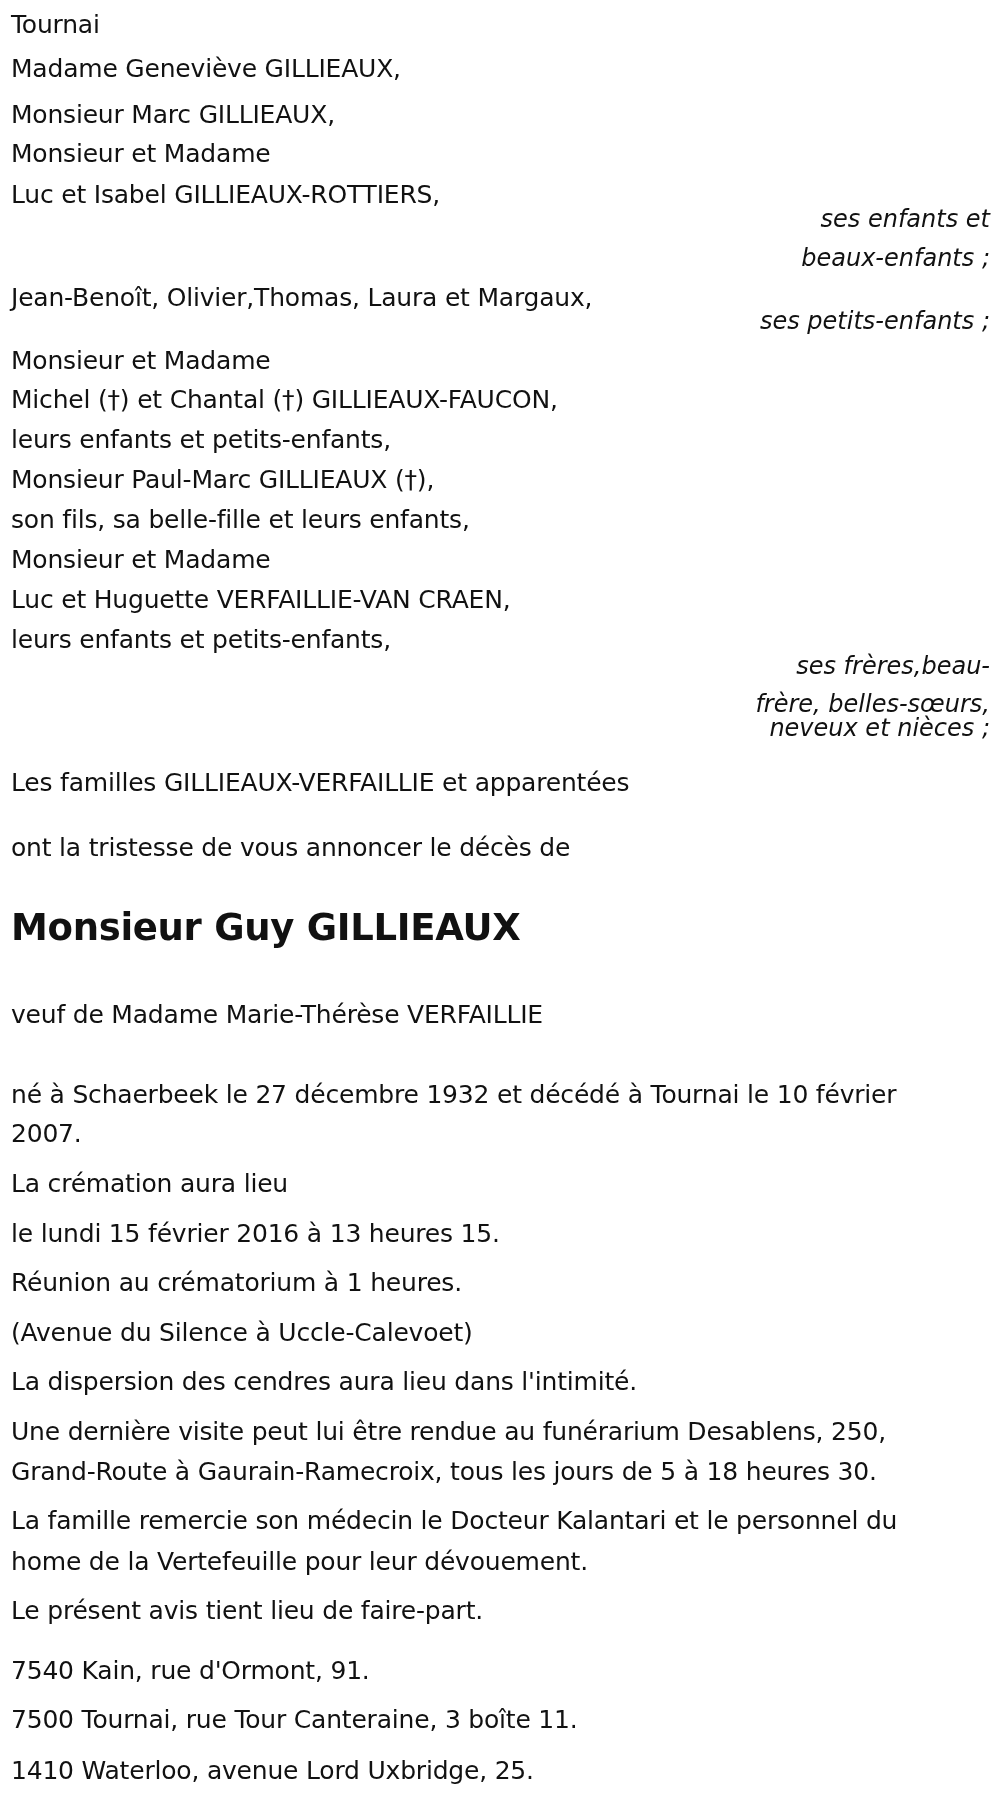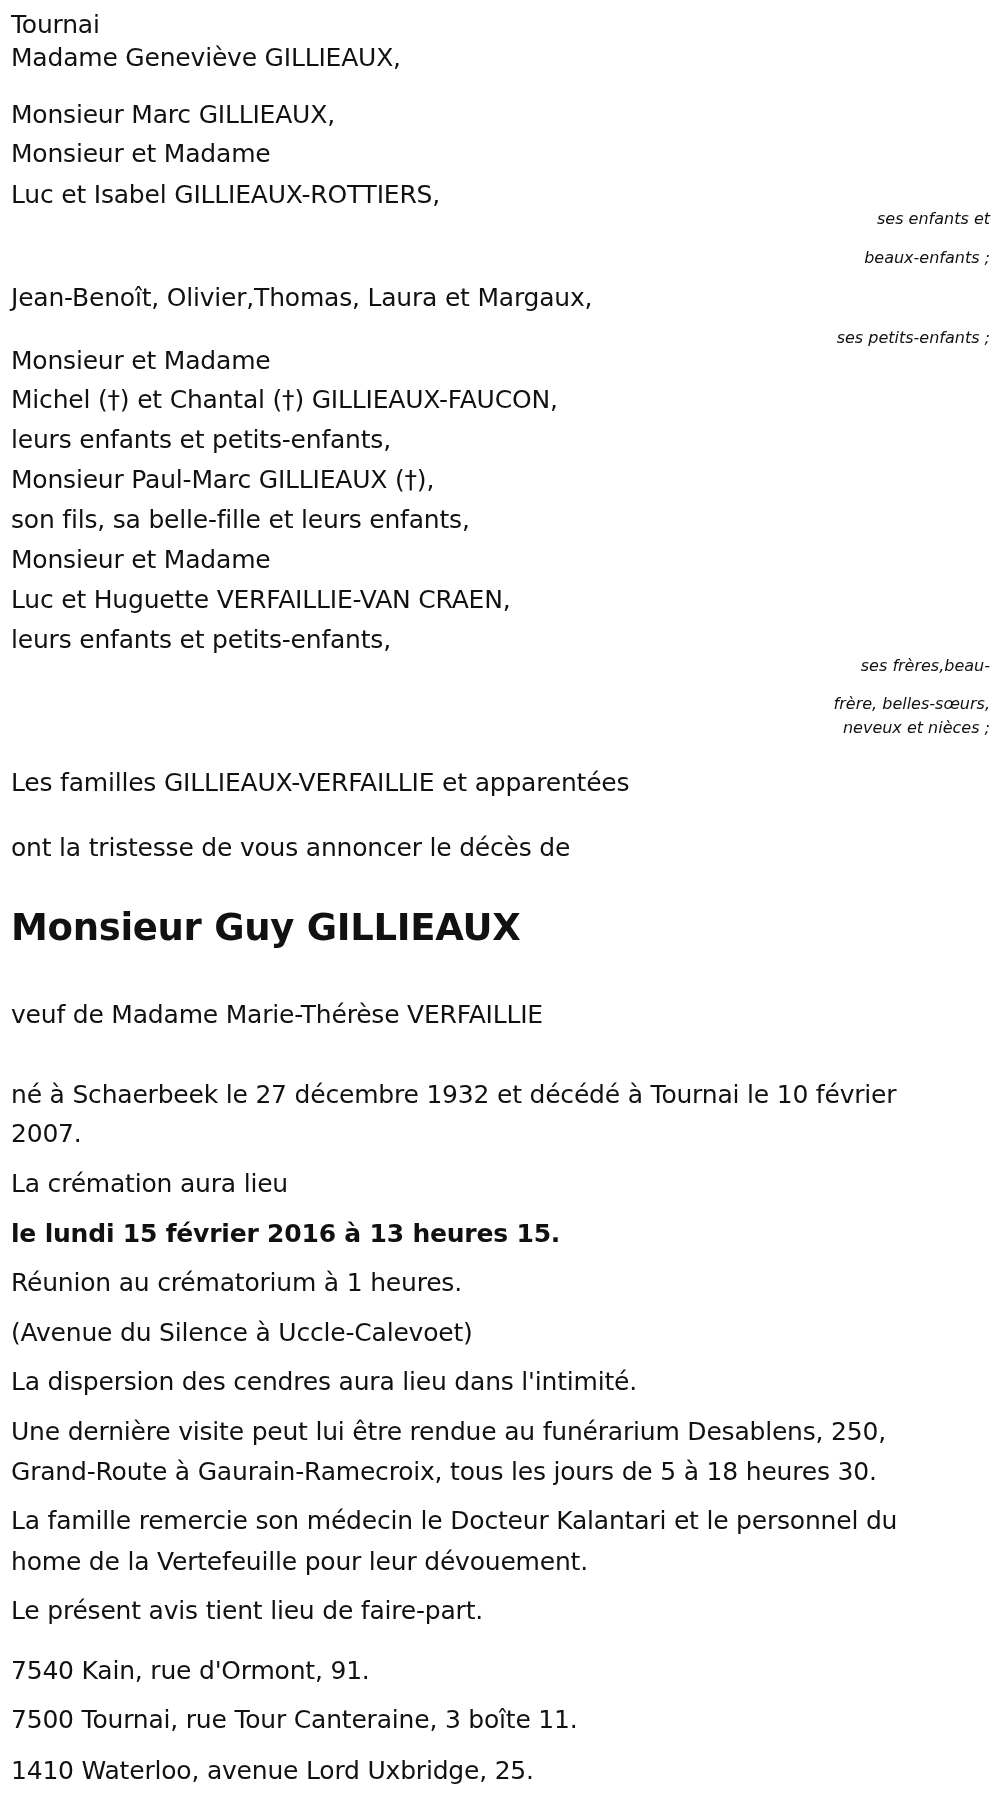--- a/index.html
+++ b/index.html
@@ -19,53 +19,53 @@
     position: absolute;
     left: 11px;
     font-size: 25px;
     line-height: 30px;
     white-space: nowrap;
     letter-spacing: -0.2px;
   }
   .rt {
     position: absolute;
     right: 10px;
-    font-size: 16px;
+    font-size: 24px;
     line-height: 28px;
     font-style: italic;
     text-align: right;
     white-space: nowrap;
   }
-  .bold { font-weight: bold; }
+  .bold { font-weight: normal; }
   .title {
     font-size: 37px;
     line-height: 44px;
     font-weight: bold;
     letter-spacing: -0.3px;
   }
 </style>
 </head>
 <body>
 
 <div>
 
   <div class="ln" style="top:10px">Tournai</div>
 
   <div>
-    <div class="ln" style="top:43px">Madame Geneviève GILLIEAUX,</div>
+    <div class="ln" style="top:54px">Madame Geneviève GILLIEAUX,</div>
     <div class="ln" style="top:100px">Monsieur Marc GILLIEAUX,</div>
     <div class="ln" style="top:139px">Monsieur et Madame</div>
     <div class="ln" style="top:180px">Luc et Isabel GILLIEAUX-ROTTIERS,</div>
     <div class="rt" style="top:205px">ses enfants et</div>
     <div class="rt" style="top:244px">beaux-enfants ;</div>
   </div>
 
   <div>
     <div class="ln" style="top:283px">Jean-Benoît, Olivier,Thomas, Laura et Margaux,</div>
-    <div class="rt" style="top:324px">ses petits-enfants ;</div>
+    <div class="rt" style="top:307px">ses petits-enfants ;</div>
   </div>
 
   <div>
     <div class="ln" style="top:346px">Monsieur et Madame</div>
     <div class="ln" style="top:385px">Michel (†) et Chantal (†) GILLIEAUX-FAUCON,</div>
     <div class="ln" style="top:425px">leurs enfants et petits-enfants,</div>
     <div class="ln" style="top:465px">Monsieur Paul-Marc GILLIEAUX (†),</div>
     <div class="ln" style="top:505px">son fils, sa belle-fille et leurs enfants,</div>
     <div class="ln" style="top:545px">Monsieur et Madame</div>
     <div class="ln" style="top:585px">Luc et Huguette VERFAILLIE-VAN CRAEN,</div>

